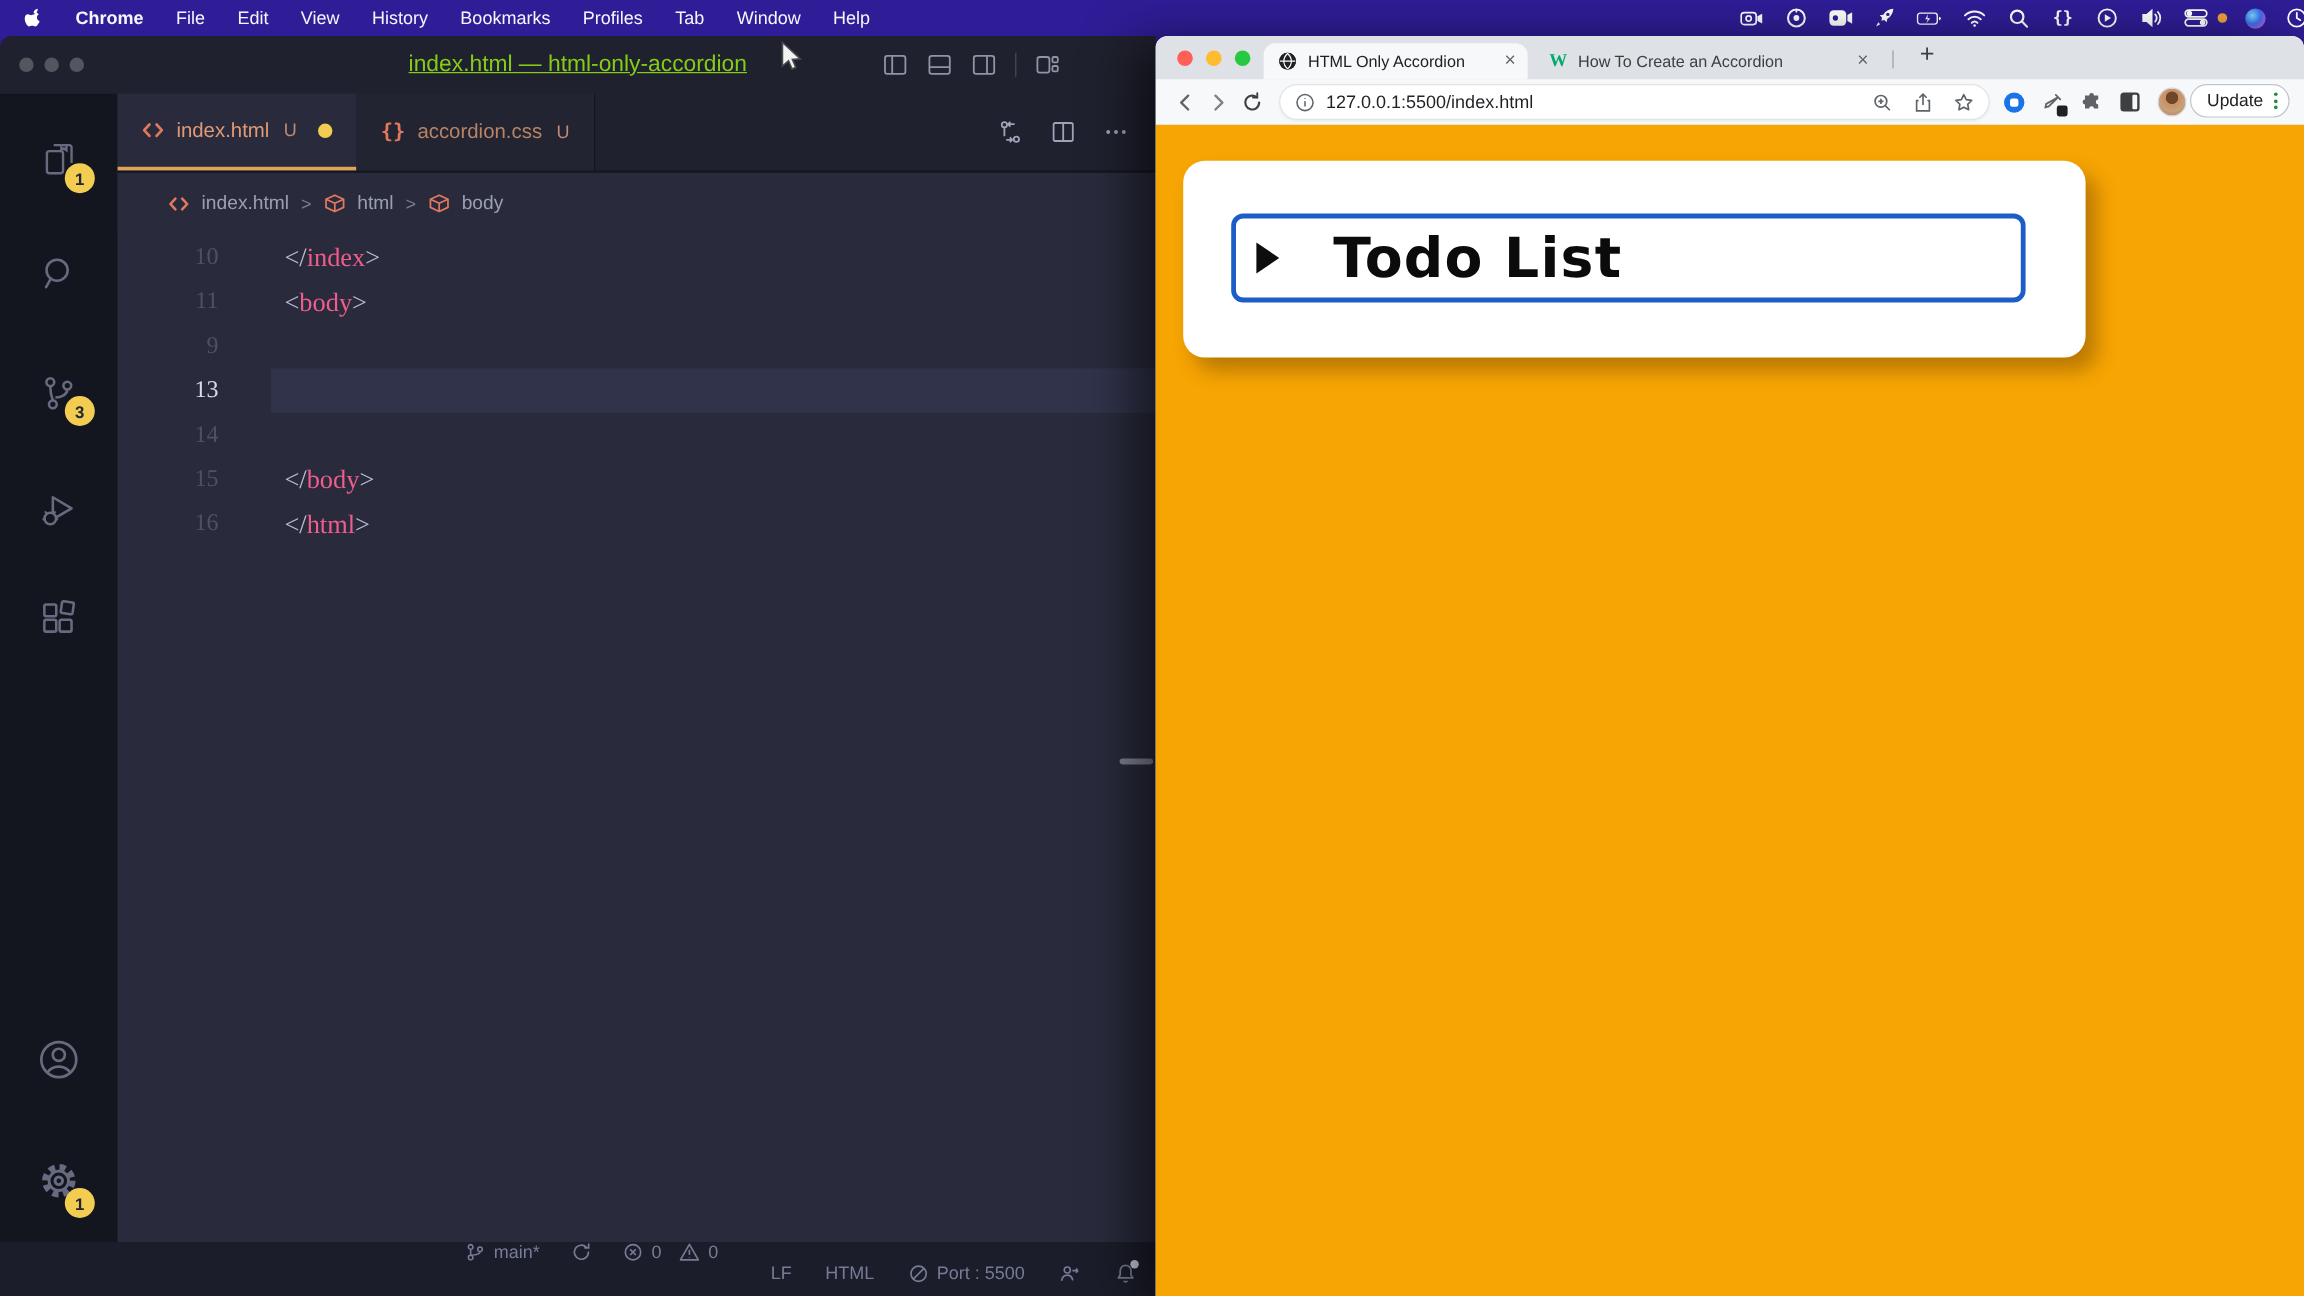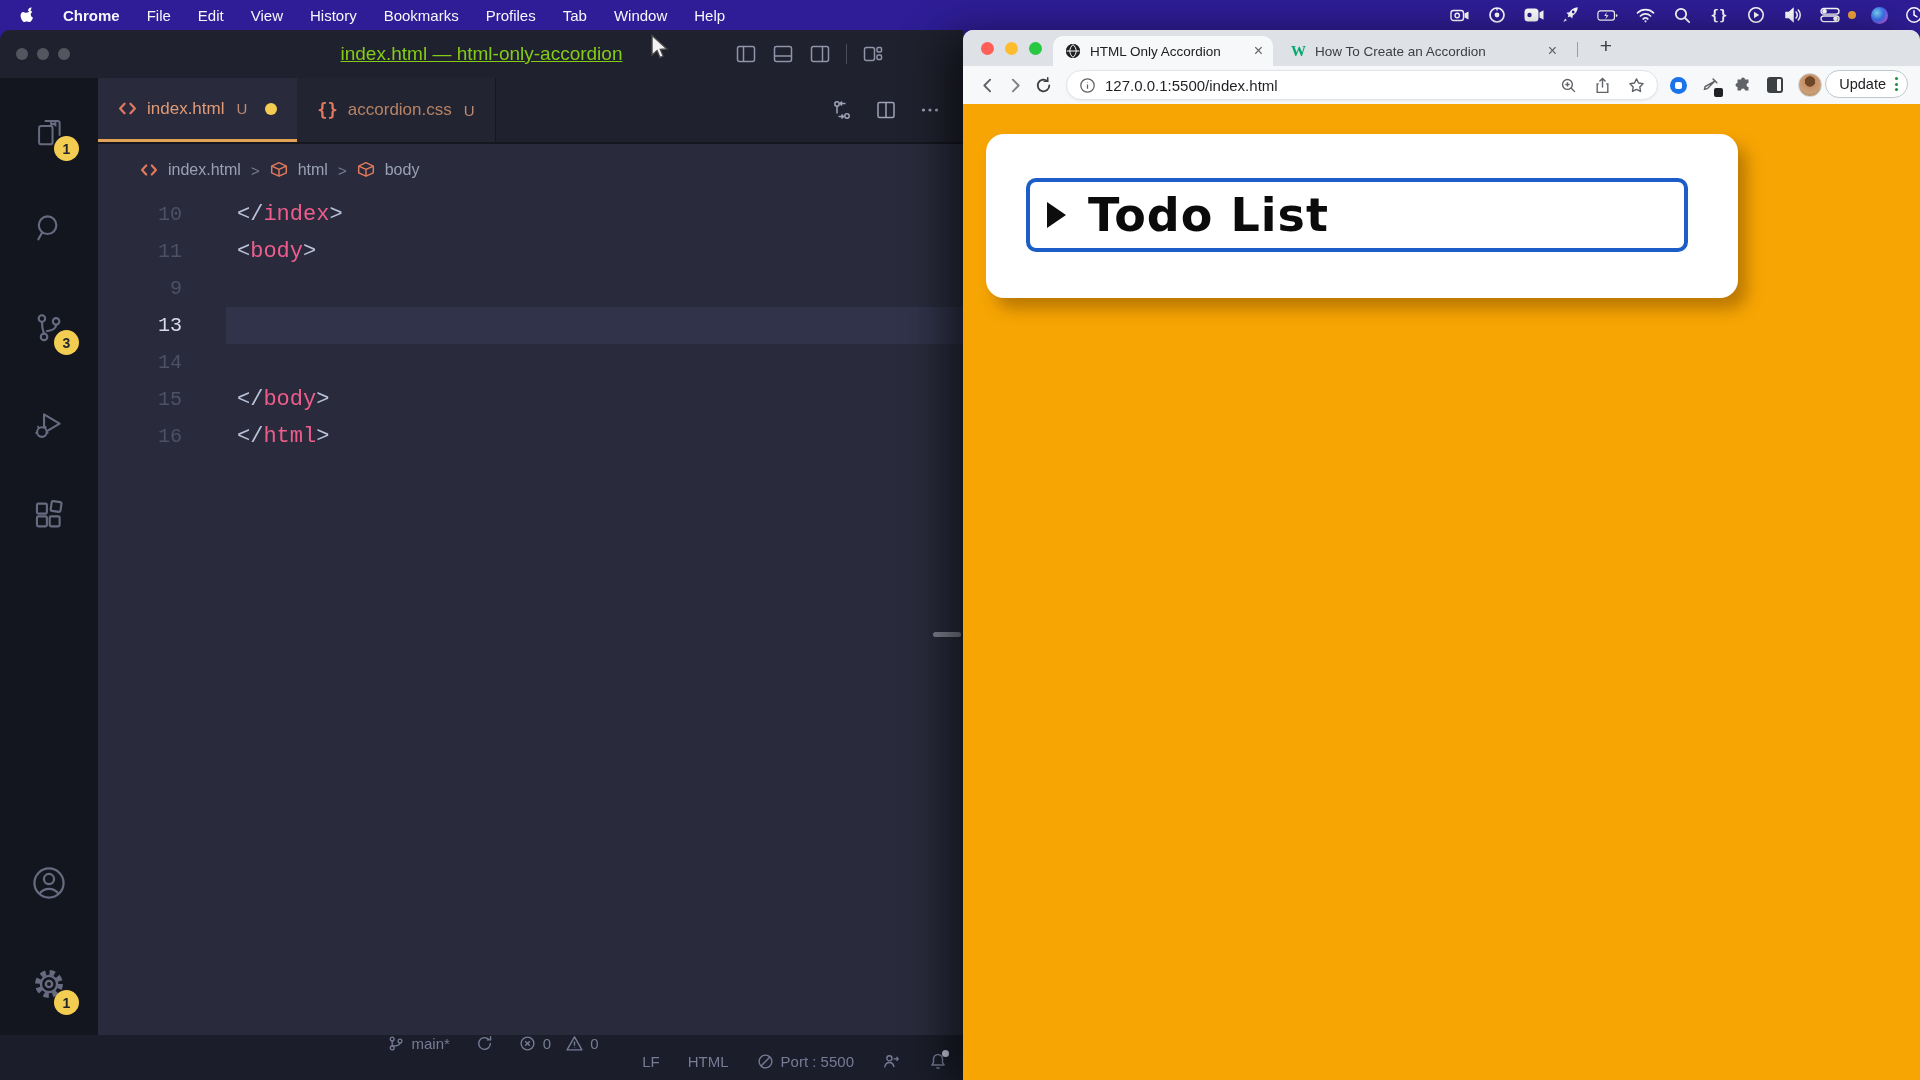--- a/index.html
+++ b/index.html
@@ -40,21 +40,21 @@
   .vs-tab.inactive { background:#222432; border-right:1px solid #15161F; }
   .vs-tab.inactive .tname { color:#B88465; }
   .mod-dot { width:12px; height:12px; border-radius:50%; background:#F2CD51; margin-left:8px; }
   .codeicon { color:#E2795C; }
   .braces-glyph { color:#E2795C; font-family:"DejaVu Sans Mono", monospace; font-weight:bold; font-size:17px; }
   .tab-actions { margin-left:auto; display:flex; align-items:center; gap:22px; padding-right:22px; color:#9EA3B8; }
 
   .vs-breadcrumb { height:52px; display:flex; align-items:center; gap:10px; padding-left:42px; color:#9AA0B4; font-size:16px; background:#292B3C; }
   .bc-chev { color:#7A7F93; font-size:15px; }
 
-  .vs-code { flex:1; position:relative; font-family:Liberation Mono, monospace; font-size:22px; }
+  .vs-code { flex:1; position:relative; font-family:Liberation Serif, serif; font-size:22px; }
   .code-line { position:relative; height:37px; display:flex; align-items:center; }
   .code-line .ln { width:84px; text-align:right; color:#4D5166; font-size:20px; flex:none; }
   .code-line .ctext { margin-left:55px; white-space:pre; }
   .code-line.active { background:linear-gradient(to right, transparent 128px, #30334A 128px); }
   .code-line.active .ln { color:#D8DBE8; }
   .tok-p { color:#BAC1D8; }
   .tok-tag { color:#EF5D8C; }
   .scroll-dash { position:absolute; right:2px; top:436px; width:28px; height:5px; background:#8F93A0; border-radius:3px; opacity:.85; }
 
   .vs-status { position:absolute; left:0; bottom:0; width:100%; height:45px; background:#1B1D2A; color:#767C96; font-size:15px; display:flex; align-items:center;flex-direction:column; }
@@ -93,21 +93,21 @@
   .avatar { width:24px; height:24px; border-radius:50%; background:radial-gradient(circle at 50% 34%, #6E4628 27%, #C98F63 30%, #C9A078 62%, #A87A50 100%); border:1px solid #D0D3D8; }
   .update-chip { position:absolute; right:12px; top:4px; height:28px; border:1.5px solid #BFC7CE; background:#fff; border-radius:14px; display:flex; align-items:center; padding:0 9px 0 13px; gap:9px; cursor:pointer; }
   .update-chip .ulabel { font-size:14.5px; color:#202124; }
   .vdots { display:flex; flex-direction:column; gap:2.5px; }
   .vdots i { width:3px; height:3px; border-radius:50%; background:#1E8E3E; }
 
   .ch-page { position:absolute; left:0; top:74px; width:100%; bottom:0; background:#F7A503; }
   .todo-card { position:absolute; left:23px; top:30px; width:752px; height:164px; background:#FFFFFF; border-radius:18px; box-shadow:9px 11px 16px rgba(90,50,0,.38); }
   .accordion-summary { position:absolute; left:40px; top:44px; width:662px; height:74px; border:4px solid #1D5DC7; border-radius:10px; background:#fff; display:flex; align-items:center; padding-left:17px; cursor:pointer; }
   .acc-marker { width:0; height:0; border-top:13px solid transparent; border-bottom:13px solid transparent; border-left:19px solid #0D0D0D; }
-  .acc-title { margin-left:22px; font-family:"DejaVu Sans", sans-serif; font-weight:bold; font-size:46px; color:#0B0B0B; letter-spacing:1px; }
+  .acc-title { margin-left:45px; font-family:"DejaVu Sans", sans-serif; font-weight:bold; font-size:46px; color:#0B0B0B; letter-spacing:1px; }
 
   
   .mouse-cursor { position:absolute; left:648px; top:34px; }
 
   svg { display:block; }
 </style>
 </head>
 <body>
 
 <div class="screen">

